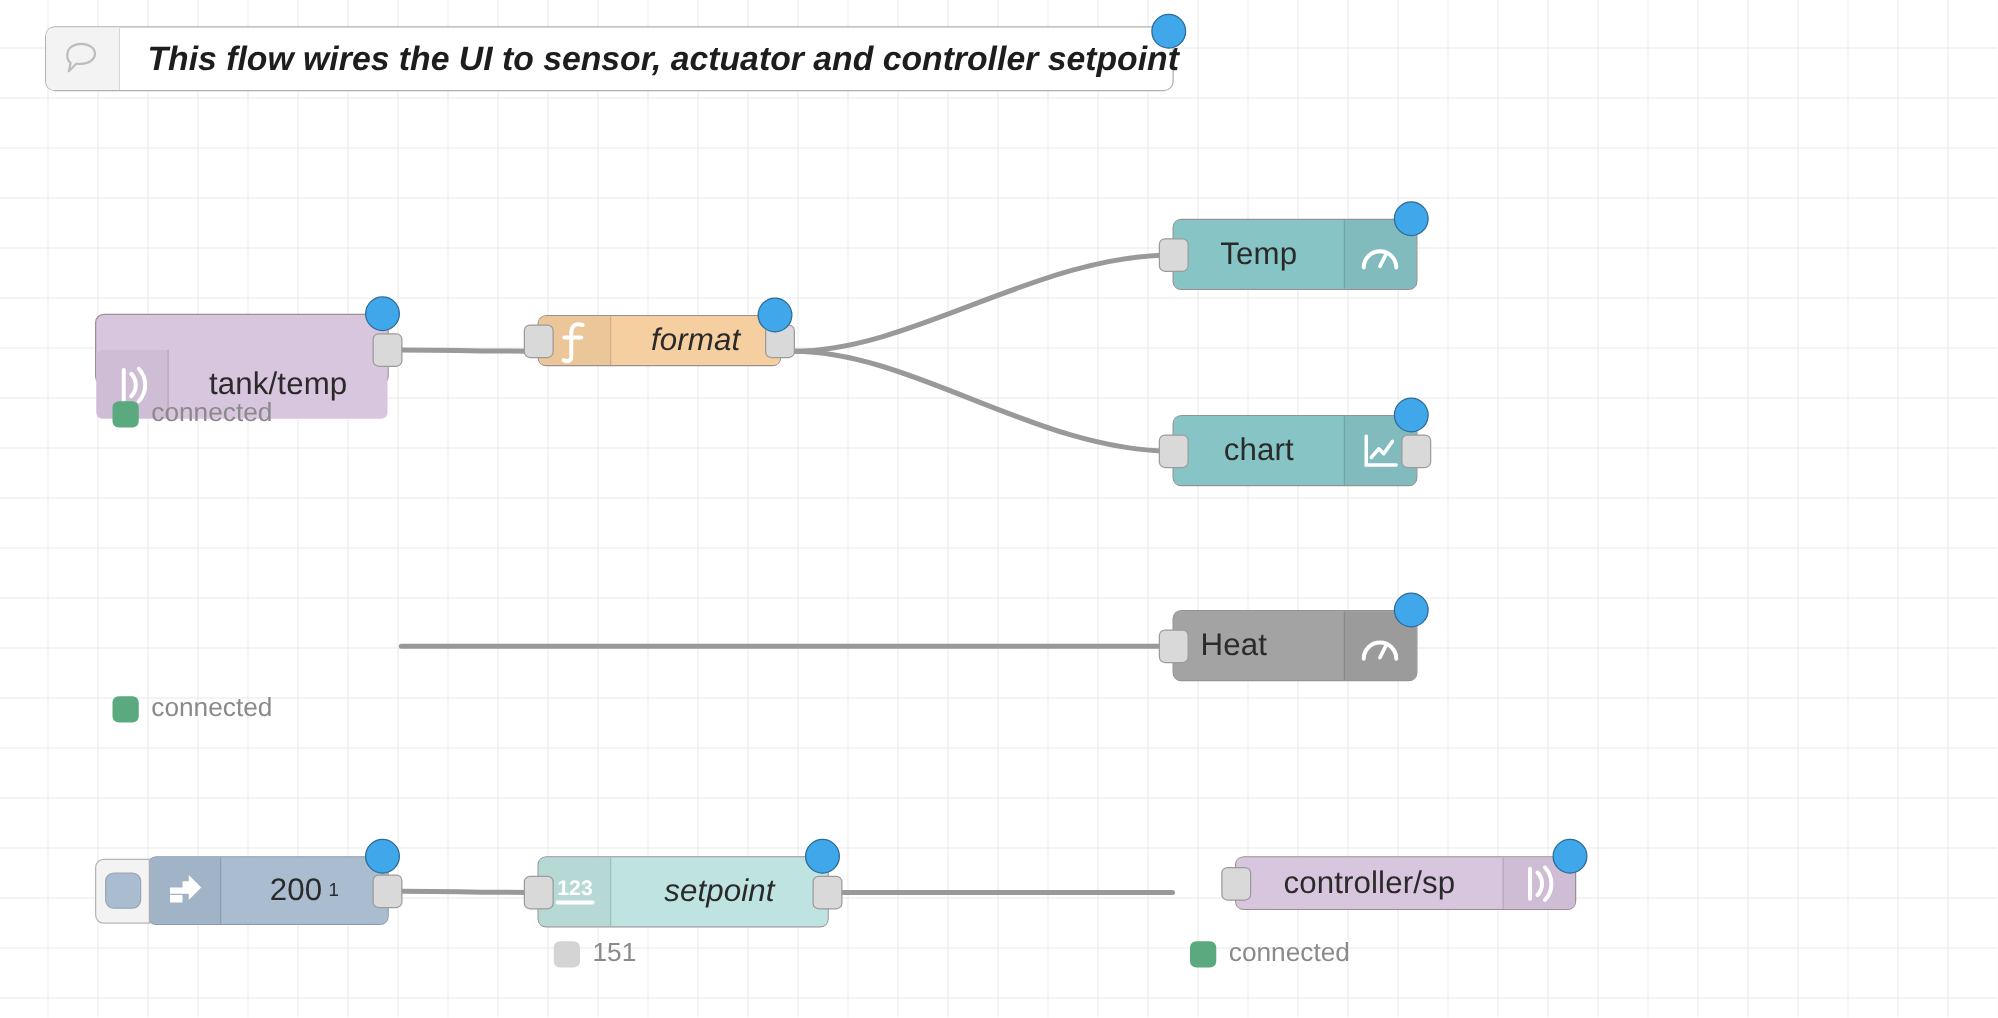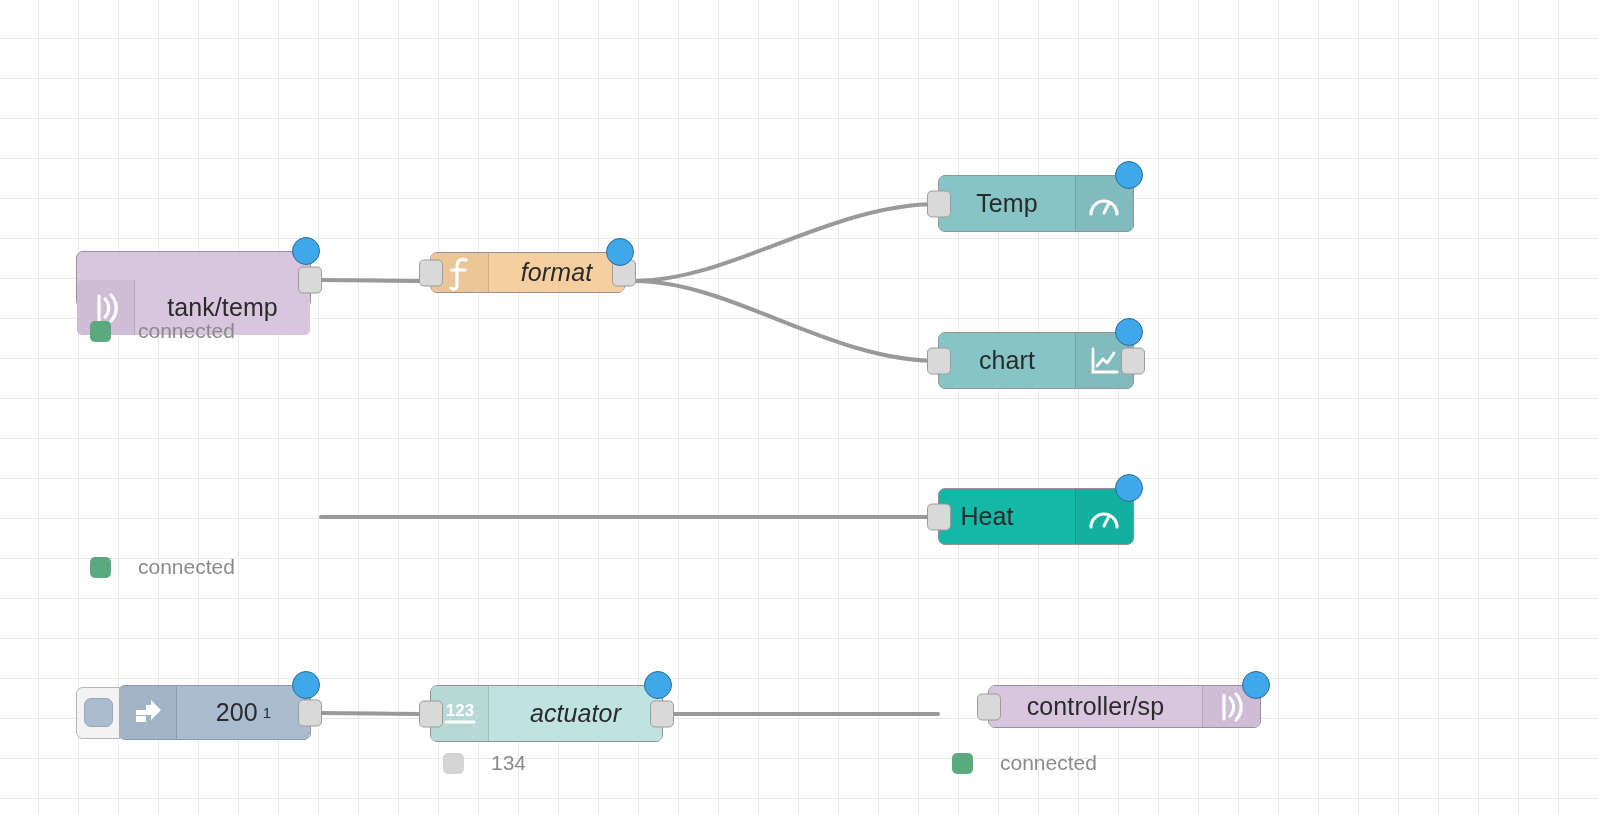--- a/index.html
+++ b/index.html
@@ -119,21 +119,21 @@
     right: -10px;
     top: -15px;
     z-index: 5;
   }
 
   
   .node-status {
     position: absolute;
     display: flex;
     align-items: center;
-    gap: 27px;
+    gap: 10px;
     font-size: 21px;
     color: #8a8a8a;
     white-space: nowrap;
   }
   .status-dot {
     width: 21px;
     height: 21px;
     border-radius: 5px;
     flex: 0 0 21px;
   }
@@ -214,20 +214,29 @@
 
     <path class="wire" d="M 635,281 C 730,281 830,361 938,361"></path>
 
     <path class="wire" d="M 321,517 C 520,517 740,517 938,517"></path>
 
     <path class="wire" d="M 321,713 C 361,713 391,714 430,714"></path>
 
     <path class="wire" d="M 673,714 C 760,714 850,714 938,714"></path>
   </svg>
 
+  <div class="comment-node" style="left:36px; top:21px; width:903px; height:52px;">
+    <div class="comment-icon">
+      <svg class="svgicon" width="34" height="34" viewBox="0 0 34 34">
+        <path d="M5 13 a11 8 0 1 1 11 8 h-4 l-6 6 l1.5 -6.6 a9 8 0 0 1 -2.5 -7.4 z" fill="none" stroke="#bdbdbd" stroke-width="1.8" stroke-linejoin="round"></path>
+      </svg>
+    </div>
+    <div class="comment-text">This flow wires the UI to sensor, actuator and controller setpoint</div>
+    <div class="bluedot" style="right:-11px; top:-11px;"></div>
+  </div>
 
   <div class="node" style="left:76px; top:251px; width:235px; height:57px; background:#d8c6de;">
     <div class="node-inner" style="background:#d8c6de;margin-top:28px;">
       <div class="node-iconbox">
         <svg class="svgicon" width="30" height="34" viewBox="0 0 30 34">
           <g fill="none" stroke="#ffffff" stroke-width="3.2" stroke-linecap="round">
             <path d="M8 5 v24"></path>
             <path d="M14 8 a13 13 0 0 1 0 18"></path>
             <path d="M20 4 a19 19 0 0 1 0 26"></path>
           </g>
@@ -286,21 +295,21 @@
     <div class="port in"></div>
     <div class="bluedot"></div>
   </div>
 
   <div class="node-status" style="left:90px; top:555px;">
     <div class="status-dot" style="background:#5aa97f;"></div>
     <span>connected</span>
   </div>
 
   <div class="node" style="left:938px; top:488px; width:196px; height:57px; background:#87c4c6;">
-    <div class="node-inner" style="background:#14b8a6;gap:40px;">
+    <div class="node-inner" style="background:#a3a3a3;gap:40px;">
       <div class="node-iconbox right">
         <svg class="svgicon" width="34" height="30" viewBox="0 0 34 30">
           <path d="M4 25 A13 13 0 1 1 30 25" fill="none" stroke="#ffffff" stroke-width="3.2" stroke-linecap="round"></path>
           <path d="M17 24 L22 14" fill="none" stroke="#ffffff" stroke-width="3" stroke-linecap="round"></path>
         </svg>
       </div>
       <div class="node-label">Heat</div>
     </div>
     <div class="port in"></div>
     <div class="bluedot"></div>
@@ -327,29 +336,29 @@
   </div>
 
   <div class="node" style="left:430px; top:685px; width:233px; height:57px; background:#bfe3e0;">
     <div class="node-inner" style="background:#bfe3e0;">
       <div class="node-iconbox">
         <svg class="svgicon" width="40" height="32" viewBox="0 0 40 32">
           <text x="20" y="18" text-anchor="middle" font-family="Liberation Sans, sans-serif" font-size="17" font-weight="bold" fill="#ffffff">123</text>
           <path d="M6 24 H34" stroke="#ffffff" stroke-width="3.2" stroke-linecap="round"></path>
         </svg>
       </div>
-      <div class="node-label italic">actuator</div>
+      <div class="node-label italic">setpoint</div>
     </div>
     <div class="port in"></div>
     <div class="port out"></div>
     <div class="bluedot"></div>
   </div>
   <div class="node-status" style="left:443px; top:751px;">
     <div class="status-dot" style="background:#d4d4d4;"></div>
-    <span>134</span>
+    <span>151</span>
   </div>
 
   <div class="node" style="left:988px; top:685px; width:273px; height:43px; background:#d8c6de;">
     <div class="node-inner" style="background:#d8c6de;">
       <div class="node-iconbox right">
         <svg class="svgicon" width="30" height="34" viewBox="0 0 30 34">
           <g fill="none" stroke="#ffffff" stroke-width="3.2" stroke-linecap="round">
             <path d="M8 5 v24"></path>
             <path d="M14 8 a13 13 0 0 1 0 18"></path>
             <path d="M20 4 a19 19 0 0 1 0 26"></path>

